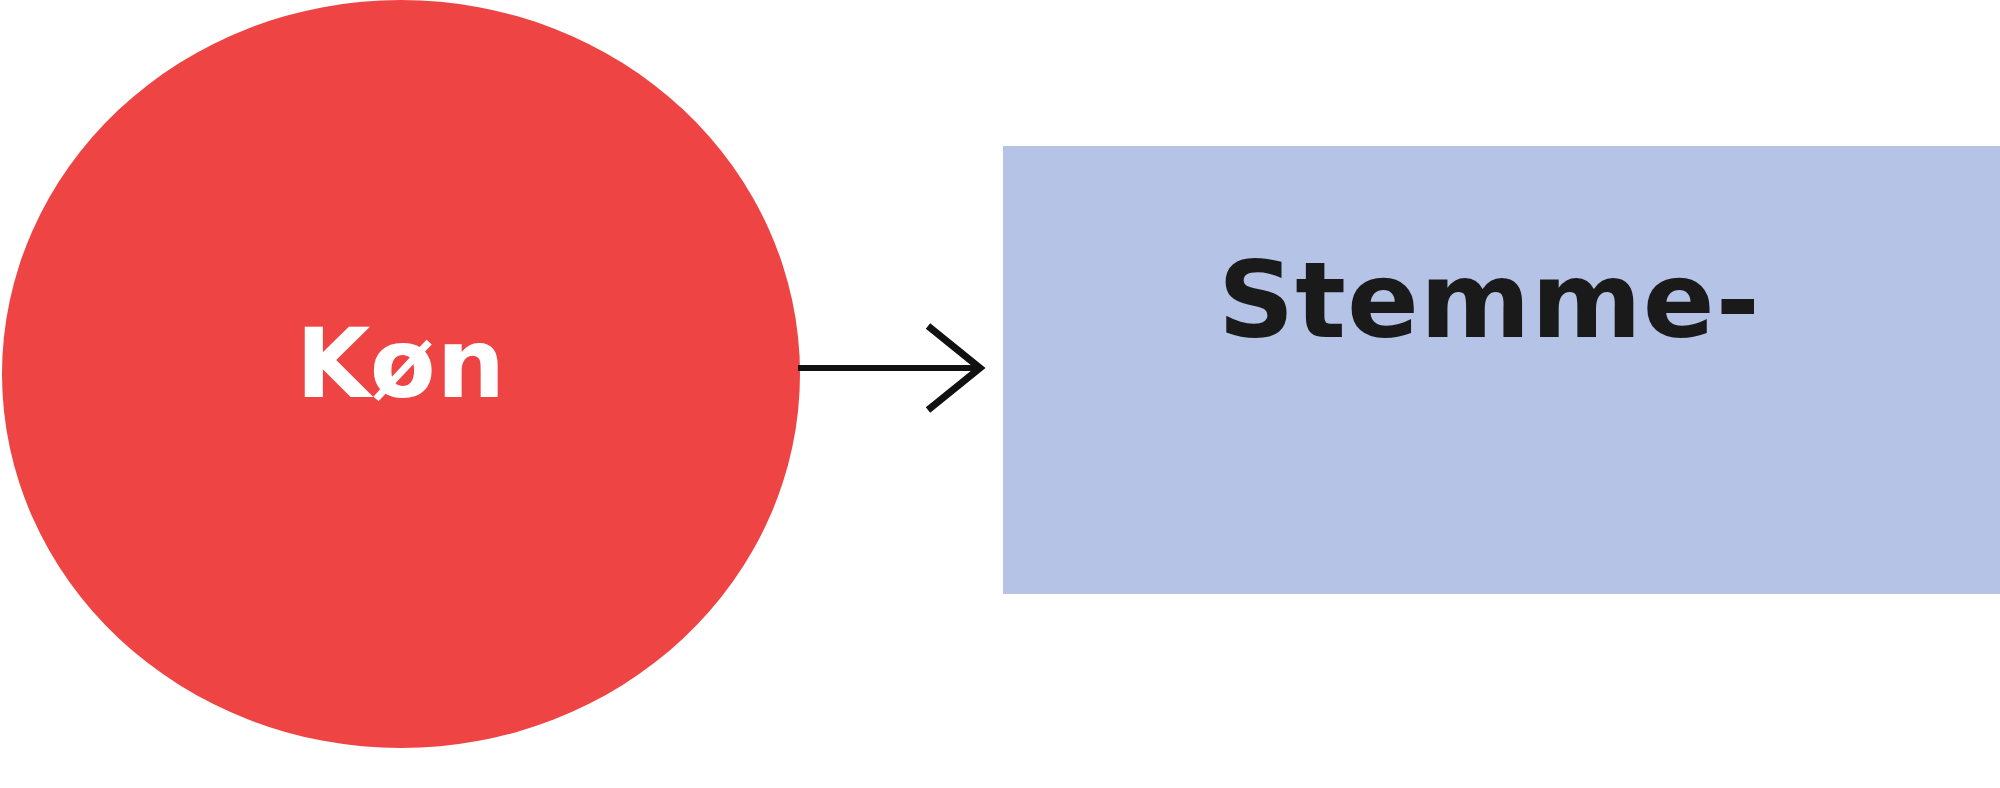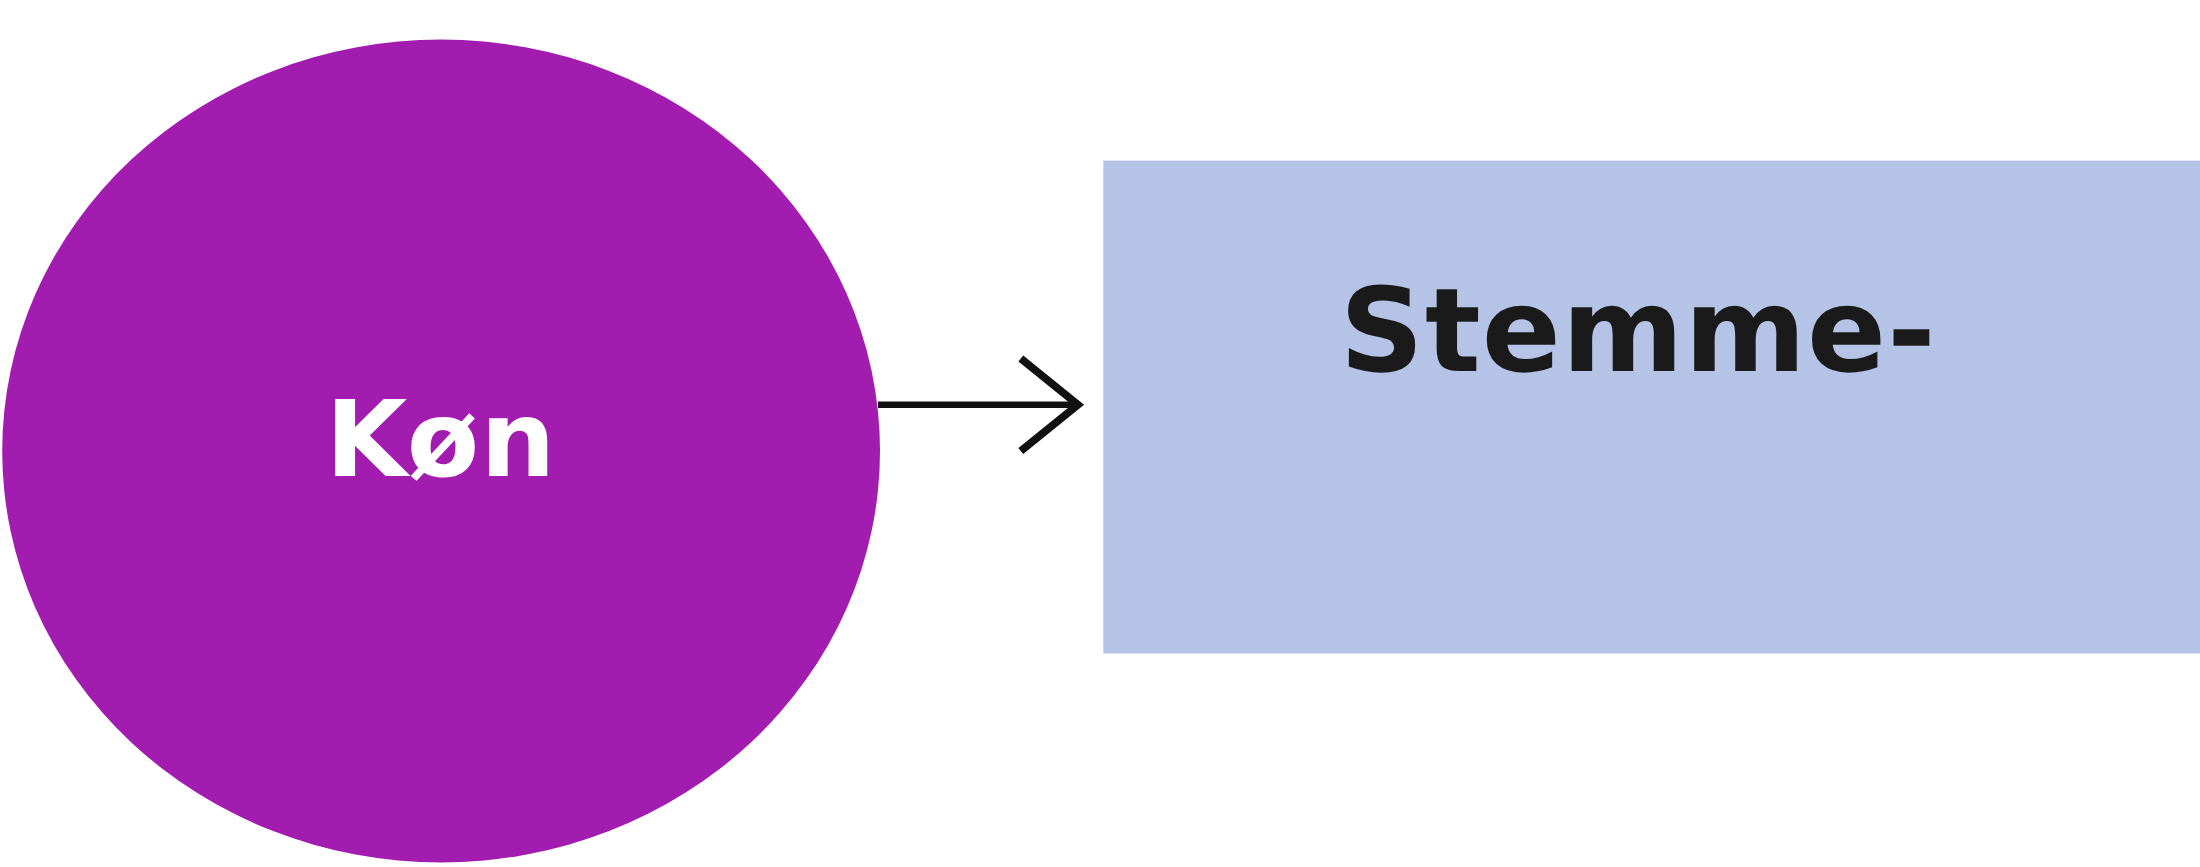--- a/index.html
+++ b/index.html
@@ -4,22 +4,22 @@
   <style>
     html, body { margin: 0; padding: 0; }
     body {
       width: 2000px; height: 788px; background: #ffffff;
       position: relative; overflow: hidden;
       font-family: "DejaVu Sans", "Liberation Sans", sans-serif;
     }
     .ellipse {
       position: absolute; left: 2px; top: 0px;
       width: 798px; height: 748px; border-radius: 50%;
-      background: #a21caf;
-      display: flex; align-items: center; justify-content: center; margin-top: 36px;
+      background: #ef4444;
+      display: flex; align-items: center; justify-content: center;
     }
     .ellipse-label {
       color: #ffffff; font-weight: bold; font-size: 96px;
       font-family: "DejaVu Sans", sans-serif;
       letter-spacing: 1px;
       margin-top: -20px;
     }
     .arrow {
       position: absolute; left: 798px; top: 318px; width: 190px; height: 100px;
     }

